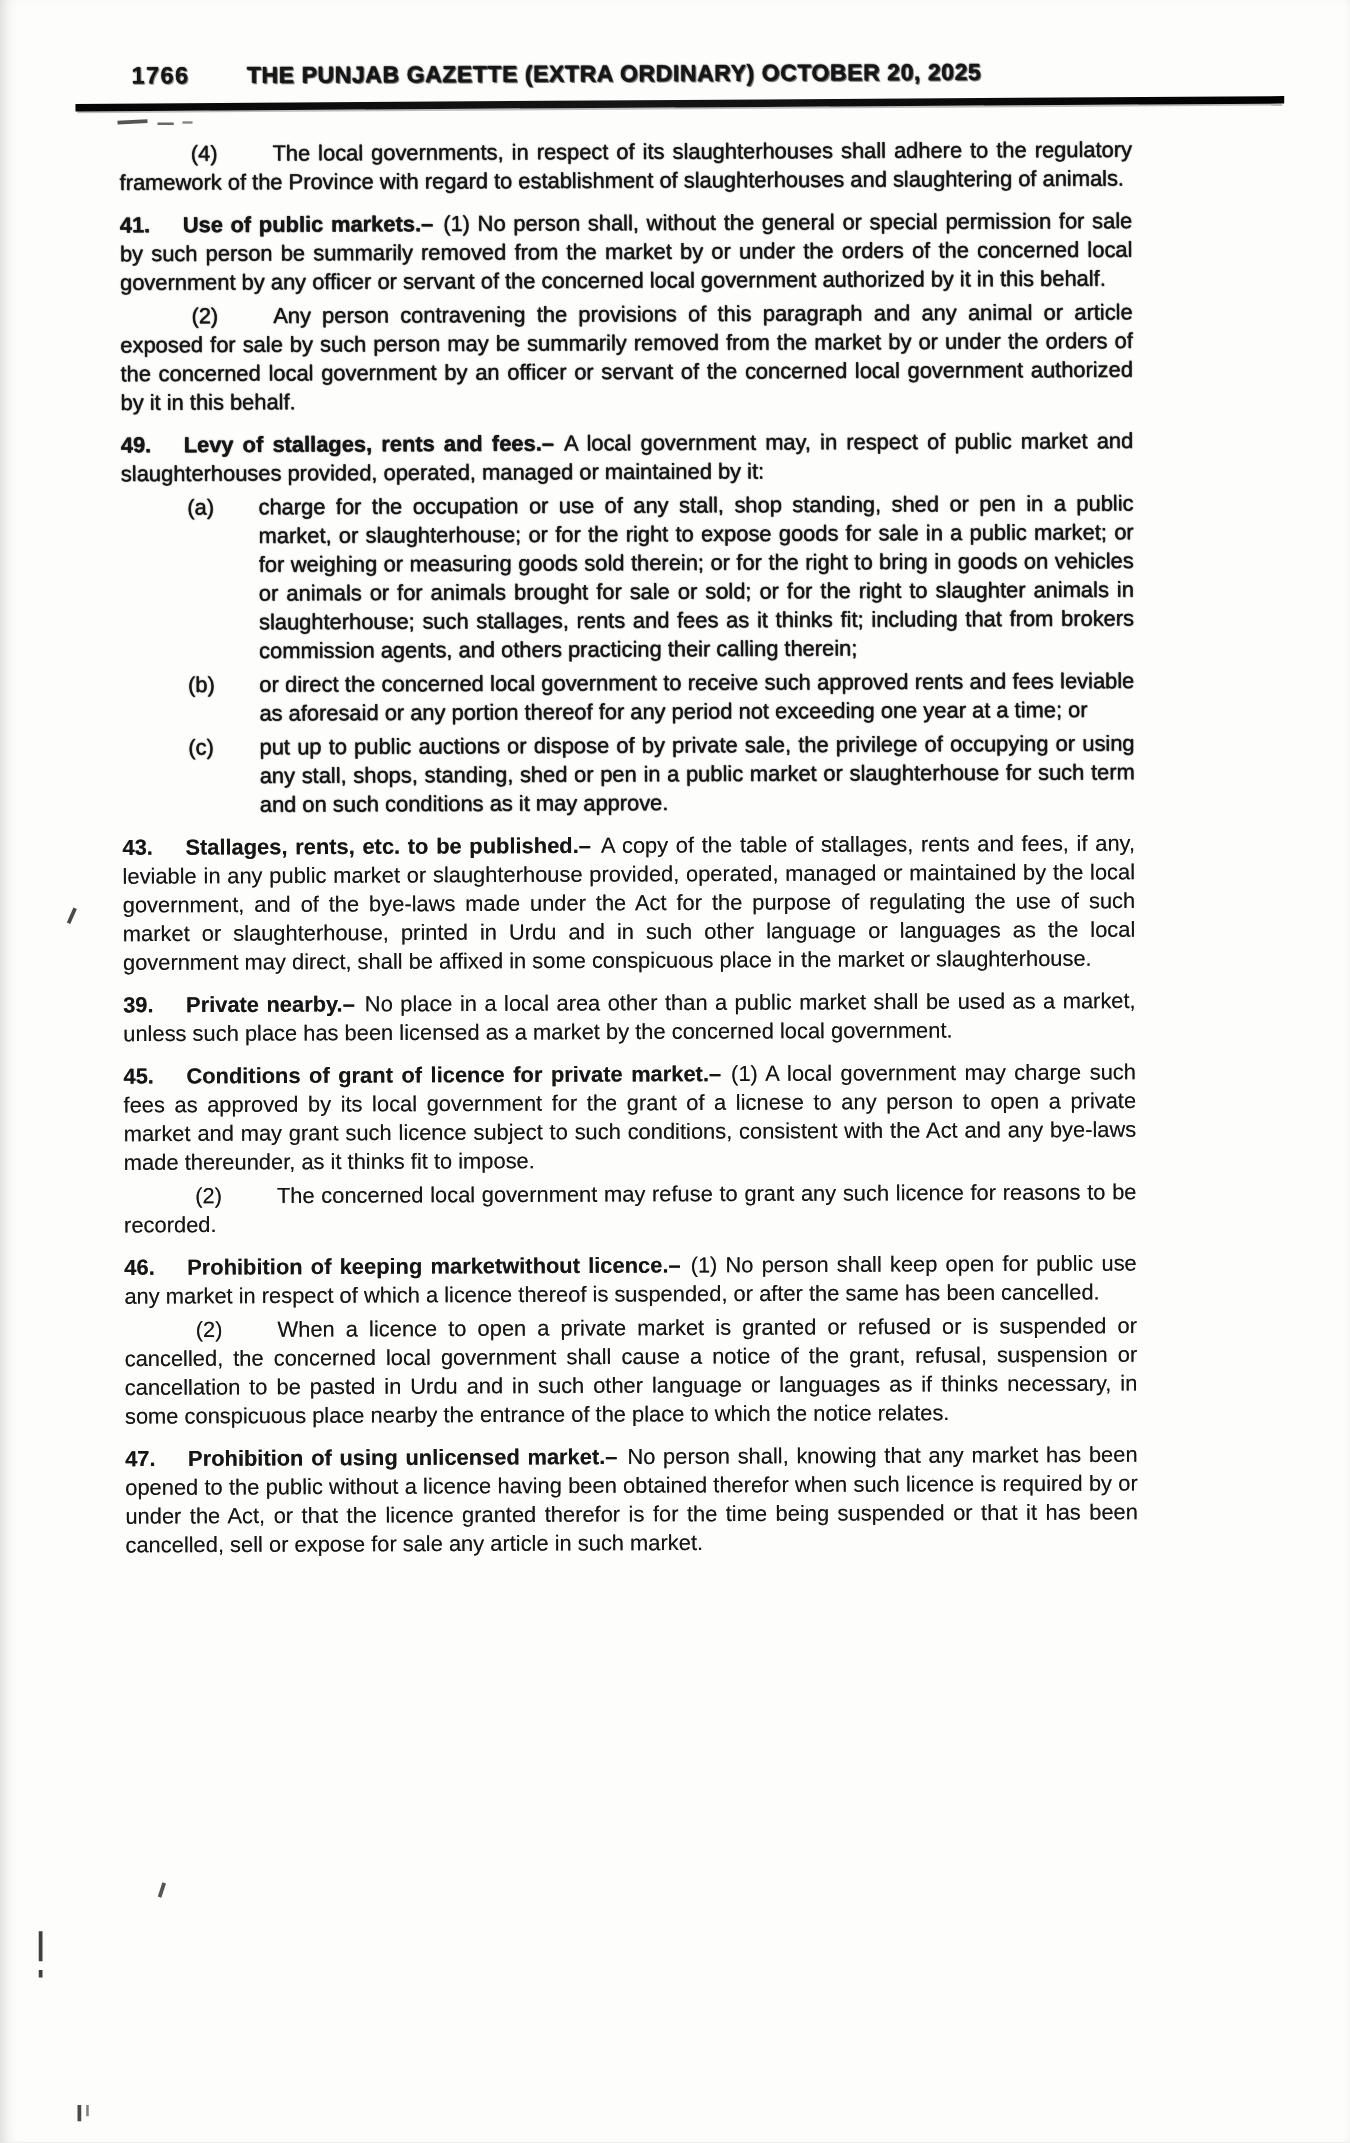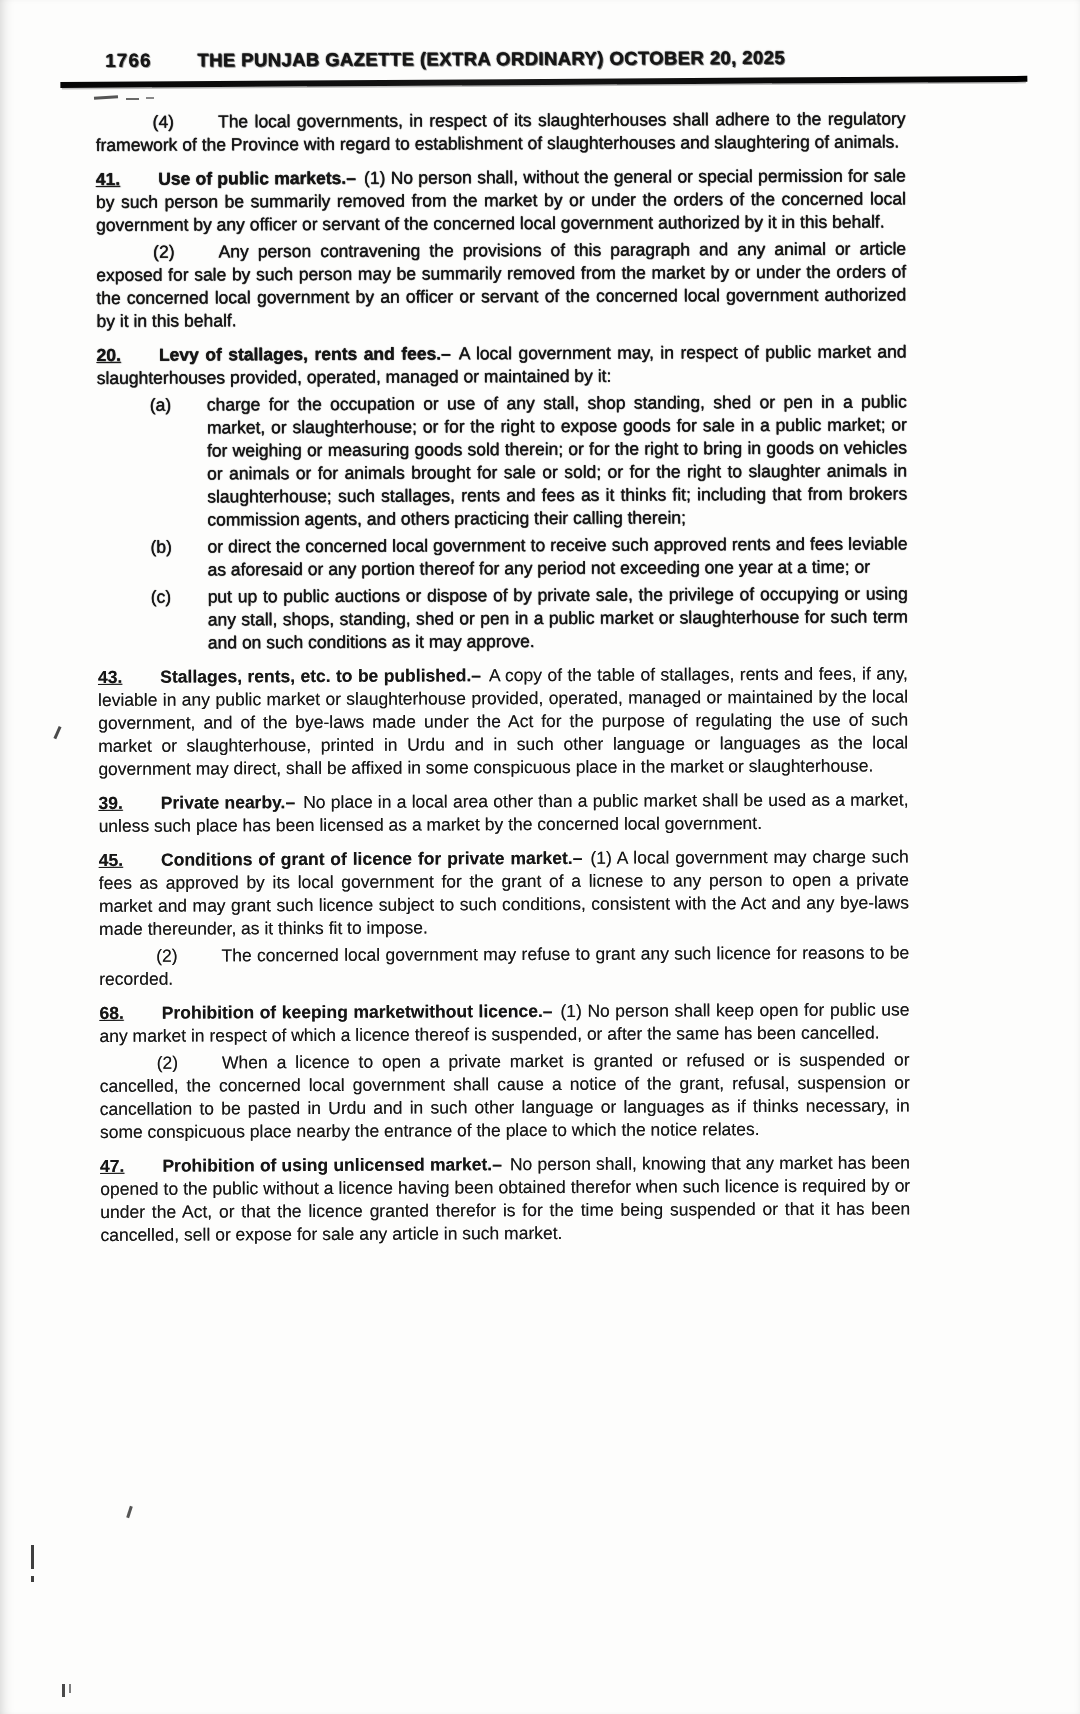--- a/index.html
+++ b/index.html
@@ -59,21 +59,21 @@
   }
   .docbody p.tight { margin-bottom: 4px; }
   .smudge {
     text-shadow: 0 0 1px rgba(15,15,15,.95), 0.4px 0.4px 0 rgba(15,15,15,.55);
   }
   .clean {
     text-shadow: 0 0 0.45px rgba(20,20,20,.65);
   }
   .p-indent { text-indent: 57px; }
   .p-indent .marker { margin-right: 44px; }
-  .sec-num  { font-weight: bold; margin-right: 38px; text-decoration: underline; }
+  .sec-num  { font-weight: bold; margin-right: 26px; }
   .sec-title{ font-weight: bold; margin-right: 8px; }
   .list {
     padding-left: 110px;
     position: relative;
   }
   .list .marker {
     position: absolute;
     left: 53px;
     top: 0;
   }
@@ -101,37 +101,37 @@
     <div class="rule"></div>
 
     <div class="docbody">
 
       <p class="p-indent smudge"><span class="marker">(4)</span><span>The local governments, in respect of its slaughterhouses shall adhere to the regulatory framework of the Province with regard to establishment of slaughterhouses and slaughtering of animals.</span></p>
 
       <p class="smudge tight"><span class="sec-num">41.</span><span class="sec-title">Use of public markets.–</span><span>(1) No person shall, without the general or special permission for sale by such person be summarily removed from the market by or under the orders of the concerned local government by any officer or servant of the concerned local government authorized by it in this behalf.</span></p>
 
       <p class="p-indent smudge"><span class="marker">(2)</span><span>Any person contravening the provisions of this paragraph and any animal or article exposed for sale by such person may be summarily removed from the market by or under the orders of the concerned local government by an officer or servant of the concerned local government authorized by it in this behalf.</span></p>
 
-      <p class="smudge tight"><span class="sec-num">20.</span><span class="sec-title">Levy of stallages, rents and fees.–</span><span>A local government may, in respect of public market and slaughterhouses provided, operated, managed or maintained by it:</span></p>
+      <p class="smudge tight"><span class="sec-num">49.</span><span class="sec-title">Levy of stallages, rents and fees.–</span><span>A local government may, in respect of public market and slaughterhouses provided, operated, managed or maintained by it:</span></p>
 
       <p class="list smudge tight"><span class="marker">(a)</span><span>charge for the occupation or use of any stall, shop standing, shed or pen in a public market, or slaughterhouse; or for the right to expose goods for sale in a public market; or for weighing or measuring goods sold therein; or for the right to bring in goods on vehicles or animals or for animals brought for sale or sold; or for the right to slaughter animals in slaughterhouse; such stallages, rents and fees as it thinks fit; including that from brokers commission agents, and others practicing their calling therein;</span></p>
 
       <p class="list smudge tight"><span class="marker">(b)</span><span>or direct the concerned local government to receive such approved rents and fees leviable as aforesaid or any portion thereof for any period not exceeding one year at a time; or</span></p>
 
       <p class="list smudge"><span class="marker">(c)</span><span>put up to public auctions or dispose of by private sale, the privilege of occupying or using any stall, shops, standing, shed or pen in a public market or slaughterhouse for such term and on such conditions as it may approve.</span></p>
 
       <p class="clean"><span class="sec-num">43.</span><span class="sec-title">Stallages, rents, etc. to be published.–</span><span>A copy of the table of stallages, rents and fees, if any, leviable in any public market or slaughterhouse provided, operated, managed or maintained by the local government, and of the bye-laws made under the Act for the purpose of regulating the use of such market or slaughterhouse, printed in Urdu and in such other language or languages as the local government may direct, shall be affixed in some conspicuous place in the market or slaughterhouse.</span></p>
 
       <p class="clean"><span class="sec-num">39.</span><span class="sec-title">Private nearby.–</span><span>No place in a local area other than a public market shall be used as a market, unless such place has been licensed as a market by the concerned local government.</span></p>
 
       <p class="clean tight"><span class="sec-num">45.</span><span class="sec-title">Conditions of grant of licence for private market.–</span><span>(1) A local government may charge such fees as approved by its local government for the grant of a licnese to any person to open a private market and may grant such licence subject to such conditions, consistent with the Act and any bye-laws made thereunder, as it thinks fit to impose.</span></p>
 
       <p class="p-indent clean"><span class="marker">(2)</span><span>The concerned local government may refuse to grant any such licence for reasons to be recorded.</span></p>
 
-      <p class="clean tight"><span class="sec-num">68.</span><span class="sec-title">Prohibition of keeping marketwithout licence.–</span><span>(1) No person shall keep open for public use any market in respect of which a licence thereof is suspended, or after the same has been cancelled.</span></p>
+      <p class="clean tight"><span class="sec-num">46.</span><span class="sec-title">Prohibition of keeping marketwithout licence.–</span><span>(1) No person shall keep open for public use any market in respect of which a licence thereof is suspended, or after the same has been cancelled.</span></p>
 
       <p class="p-indent clean"><span class="marker">(2)</span><span>When a licence to open a private market is granted or refused or is suspended or cancelled, the concerned local government shall cause a notice of the grant, refusal, suspension or cancellation to be pasted in Urdu and in such other language or languages as if thinks necessary, in some conspicuous place nearby the entrance of the place to which the notice relates.</span></p>
 
       <p class="clean"><span class="sec-num">47.</span><span class="sec-title">Prohibition of using unlicensed market.–</span><span>No person shall, knowing that any market has been opened to the public without a licence having been obtained therefor when such licence is required by or under the Act, or that the licence granted therefor is for the time being suspended or that it has been cancelled, sell or expose for sale any article in such market.</span></p>
 
     </div>
   </div>
 
   <div class="art art-dash1"></div>
   <div class="art art-dash2"></div>

